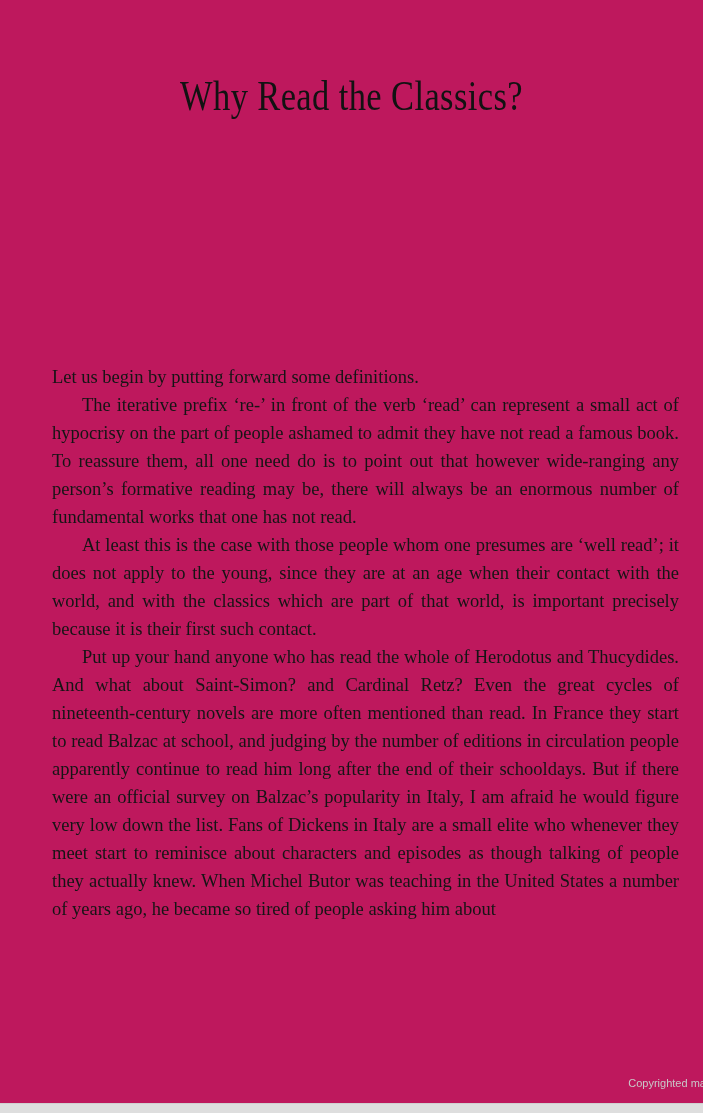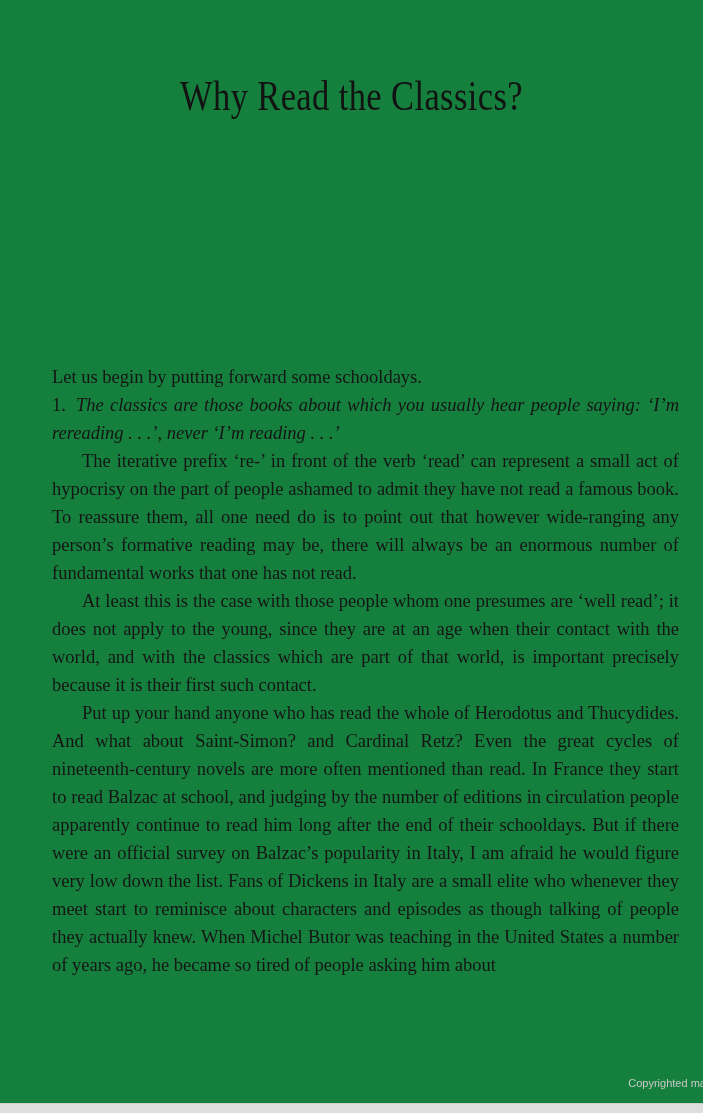--- a/index.html
+++ b/index.html
@@ -4,21 +4,21 @@
 <style>
   html, body {
     margin: 0;
     padding: 0;
     background: #ffffff;
   }
   .page {
     position: relative;
     width: 703px;
     height: 1113px;
-    background: #15803d;
+    background: #be185d;
     overflow: hidden;
     font-family: "Liberation Serif", serif;
   }
   .title {
     position: absolute;
     top: 72px;
     left: 0;
     width: 703px;
     margin: 0;
     text-align: center;
@@ -83,23 +83,22 @@
 </style>
 </head>
 <body>
 
 <div class="page">
 
   <h1 class="title">Why Read the Classics?</h1>
 
   <div class="body-text">
 
-    <p class="intro-para">Let us begin by putting forward some schooldays.</p>
+    <p class="intro-para">Let us begin by putting forward some definitions.</p>
 
-    <p class="definition-para"><span class="def-num">1.</span><span class="def-text">The classics are those books about which you usually hear people saying: ‘I’m rereading . . .’, never ‘I’m reading . . .’</span></p>
 
     <p class="body-para">The iterative prefix ‘re-’ in front of the verb ‘read’ can represent a small act of hypocrisy on the part of people ashamed to admit they have not read a famous book. To reassure them, all one need do is to point out that however wide-ranging any person’s formative reading may be, there will always be an enormous number of fundamental works that one has not read.</p>
 
     <p class="body-para">At least this is the case with those people whom one presumes are ‘well read’; it does not apply to the young, since they are at an age when their contact with the world, and with the classics which are part of that world, is important precisely because it is their first such contact.</p>
 
     <p class="body-para">Put up your hand anyone who has read the whole of Herodotus and Thucydides. And what about Saint-Simon? and Cardinal Retz? Even the great cycles of nineteenth-century novels are more often mentioned than read. In France they start to read Balzac at school, and judging by the number of editions in circulation people apparently continue to read him long after the end of their schooldays. But if there were an official survey on Balzac’s popularity in Italy, I am afraid he would figure very low down the list. Fans of Dickens in Italy are a small elite who whenever they meet start to reminisce about characters and episodes as though talking of people they actually knew. When Michel Butor was teaching in the United States a number of years ago, he became so tired of people asking him about</p>
 
   </div>
 
   <div class="watermark">Copyrighted mat</div>

